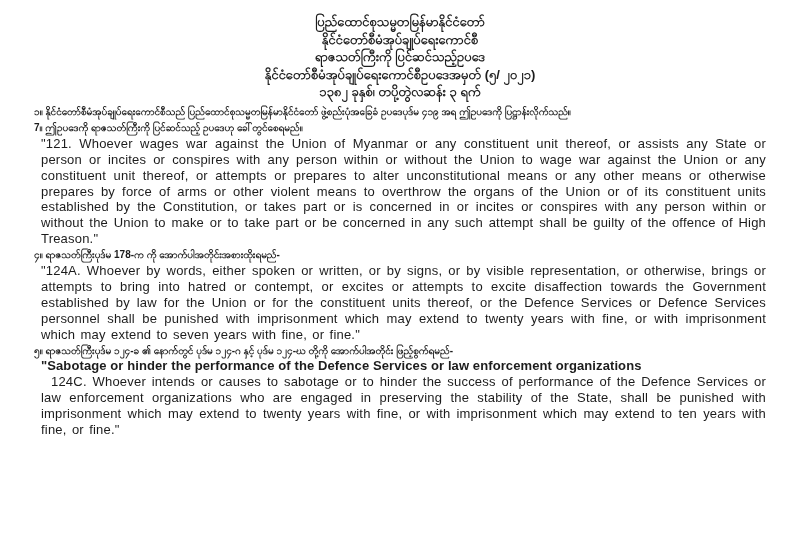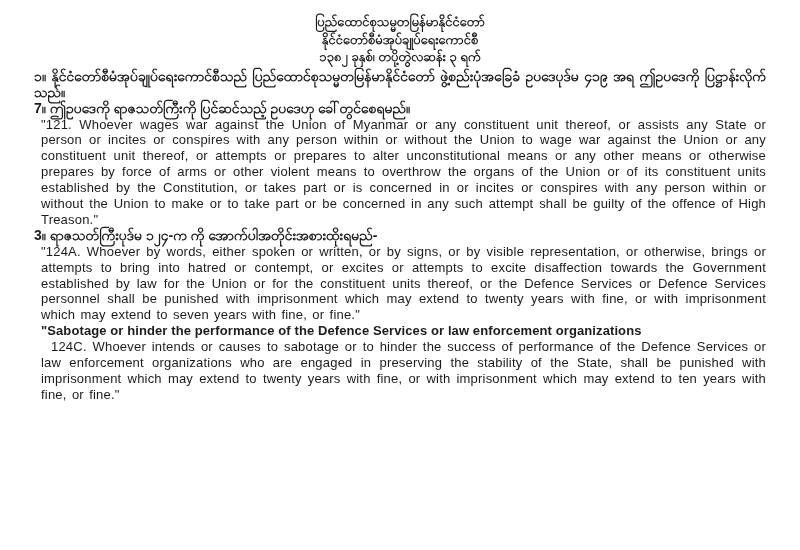--- a/index.html
+++ b/index.html
@@ -30,21 +30,21 @@
     margin-bottom: 3px;
   }
   .doc-header .h-line {
     white-space: nowrap;
   }
   p {
     margin: 0;
     padding: 0;
   }
   .my {
-    font-size: 14px;
+    font-size: 10px;
     line-height: 15.9px;
     text-align: justify;
     text-align-last: left;
     font-weight: 700;
   }
   .en {
     font-size: 13px;
     line-height: 15.9px;
     letter-spacing: 0.2px;
     word-spacing: 1.5px;
@@ -65,26 +65,29 @@
   }
 </style>
 </head>
 <body>
 
 <div class="page">
 
   <div class="doc-header">
     <div class="h-line">ပြည်ထောင်စုသမ္မတမြန်မာနိုင်ငံတော်</div>
     <div class="h-line">နိုင်ငံတော်စီမံအုပ်ချုပ်ရေးကောင်စီ</div>
+    <div class="h-line">ရာဇသတ်ကြီးကို ပြင်ဆင်သည့်ဥပဒေ</div>
+    <div class="h-line">နိုင်ငံတော်စီမံအုပ်ချုပ်ရေးကောင်စီဥပဒေအမှတ် (၅/ ၂၀၂၁)</div>
     <div class="h-line">၁၃၈၂ ခုနှစ်၊ တပို့တွဲလဆန်း ၃ ရက်</div>
   </div>
 
   <div>
     <p class="my">၁။ နိုင်ငံတော်စီမံအုပ်ချုပ်ရေးကောင်စီသည် ပြည်ထောင်စုသမ္မတမြန်မာနိုင်ငံတော် ဖွဲ့စည်းပုံအခြေခံ ဥပဒေပုဒ်မ ၄၁၉ အရ ဤဥပဒေကို ပြဋ္ဌာန်းလိုက်သည်။</p>
     <p class="my">7။ ဤဥပဒေကို ရာဇသတ်ကြီးကို ပြင်ဆင်သည့် ဥပဒေဟု ခေါ်တွင်စေရမည်။</p>
     <p class="en">"121. Whoever wages war against the Union of Myanmar or any constituent unit thereof, or assists any State or person or incites or conspires with any person within or without the Union to wage war against the Union or any constituent unit thereof, or attempts or prepares to alter unconstitutional means or any other means or otherwise prepares by force of arms or other violent means to overthrow the organs of the Union or of its constituent units established by the Constitution, or takes part or is concerned in or incites or conspires with any person within or without the Union to make or to take part or be concerned in any such attempt shall be guilty of the offence of High Treason."</p>
-    <p class="my">3။ ရာဇသတ်ကြီးပုဒ်မ ၁၂၄-က ကို အောက်ပါအတိုင်းအစားထိုးရမည်-</p>
+    <p class="my">၄။ ရာဇသတ်ကြီးပုဒ်မ 178-က ကို အောက်ပါအတိုင်းအစားထိုးရမည်-</p>
     <p class="en">"124A. Whoever by words, either spoken or written, or by signs, or by visible representation, or otherwise, brings or attempts to bring into hatred or contempt, or excites or attempts to excite disaffection towards the Government established by law for the Union or for the constituent units thereof, or the Defence Services or Defence Services personnel shall be punished with imprisonment which may extend to twenty years with fine, or with imprisonment which may extend to seven years with fine, or fine."</p>
+    <p class="my">၅။ ရာဇသတ်ကြီးပုဒ်မ ၁၂၄-ခ ၏ နောက်တွင် ပုဒ်မ ၁၂၄-ဂ နှင့် ပုဒ်မ ၁၂၄-ဃ တို့ကို အောက်ပါအတိုင်း ဖြည့်စွက်ရမည်-</p>
     <p class="en-heading">"Sabotage or hinder the performance of the Defence Services or law enforcement organizations</p>
     <p class="en first-indent">124C. Whoever intends or causes to sabotage or to hinder the success of performance of the Defence Services or law enforcement organizations who are engaged in preserving the stability of the State, shall be punished with imprisonment which may extend to twenty years with fine, or with imprisonment which may extend to ten years with fine, or fine."</p>
   </div>
 
 </div>
 
 </body></html>

